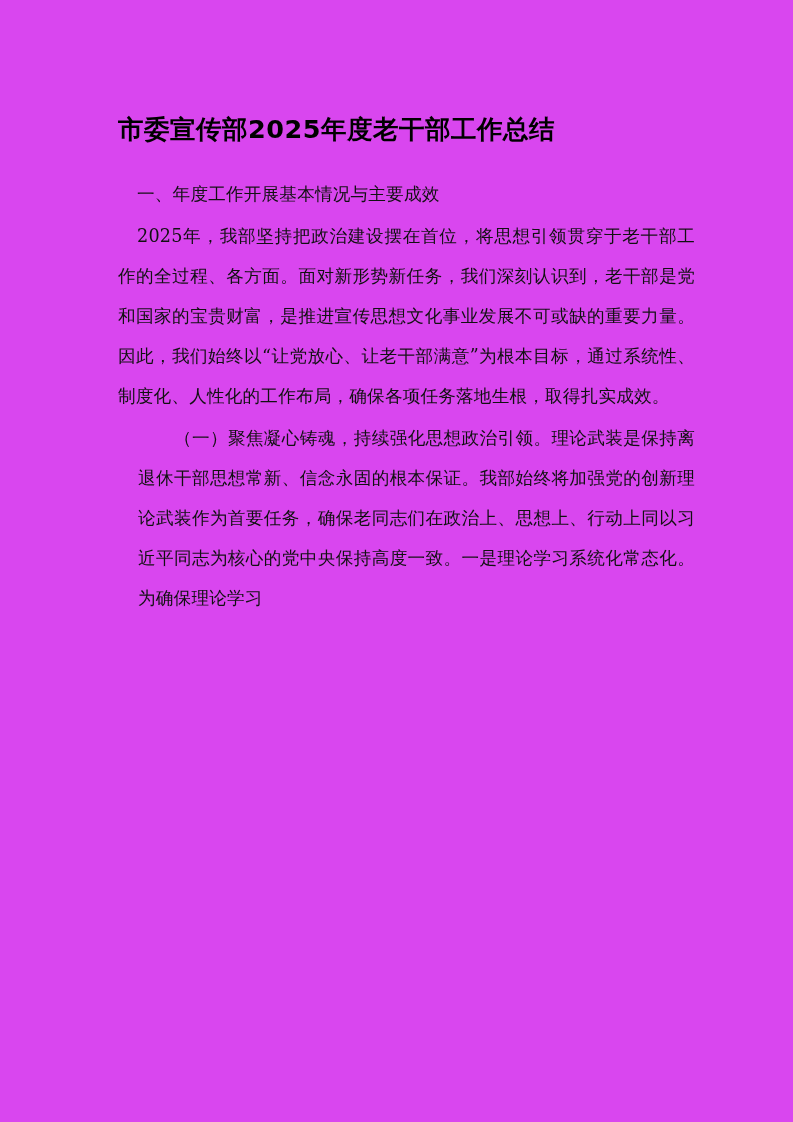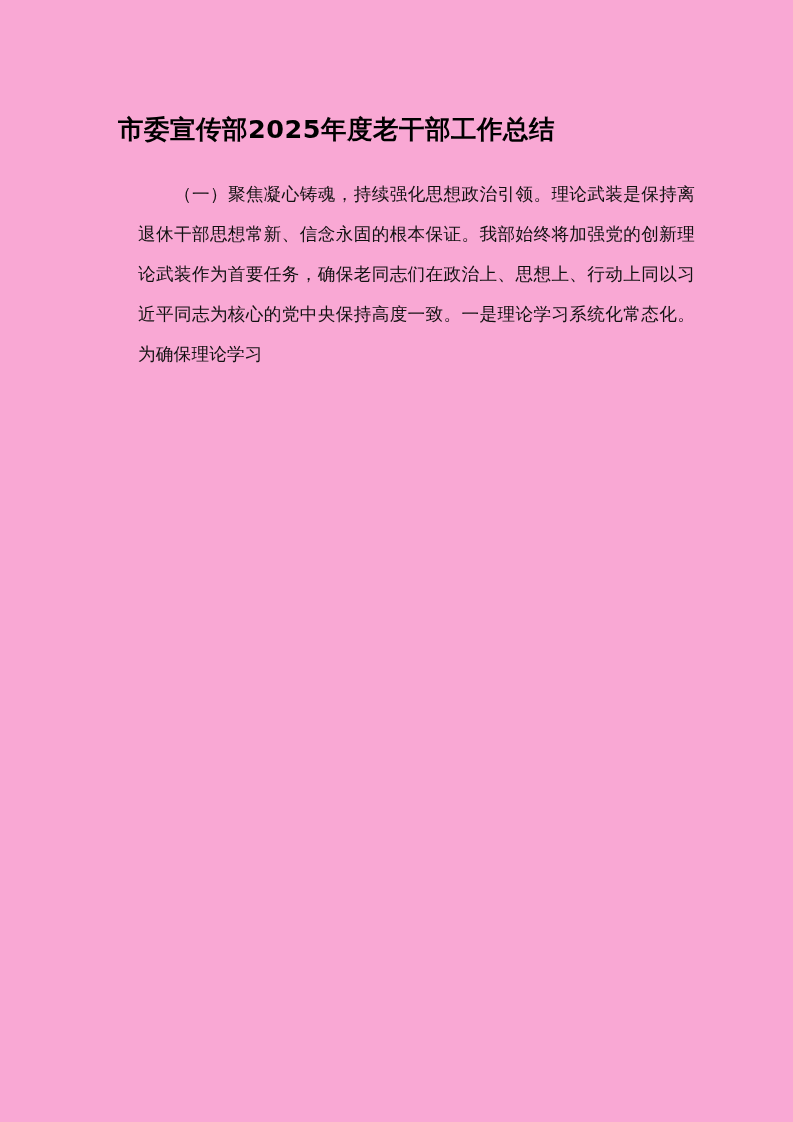--- a/index.html
+++ b/index.html
@@ -13,21 +13,21 @@
     font-family: "DejaVu Sans", "Liberation Sans", sans-serif;
     color: #000000;
     -webkit-font-smoothing: antialiased;
   }
   .page {
     position: relative;
     width: 793px;
     height: 1122px;
     box-sizing: border-box;
     padding: 112px 98px 80px 118px;
-    background: #f9a8d4;
+    background: #d946ef;
   }
   .doc-title {
     font-family: "DejaVu Sans", "Liberation Sans", sans-serif;
     font-weight: 700;
     font-size: 25.5px;
     line-height: 1.4;
     text-align: left;
     letter-spacing: 0.5px;
     margin: 0 0 26px 0;
     color: #000;
@@ -54,17 +54,19 @@
   }
 </style>
 </head>
 <body>
 
 <div class="page">
 
   <h1 class="doc-title">市委宣传部2025年度老干部工作总结</h1>
 
 
+  <p class="para indent-1">一、年度工作开展基本情况与主要成效</p>
 
+  <p class="para indent-1">2025年，我部坚持把政治建设摆在首位，将思想引领贯穿于老干部工作的全过程、各方面。面对新形势新任务，我们深刻认识到，老干部是党和国家的宝贵财富，是推进宣传思想文化事业发展不可或缺的重要力量。因此，我们始终以“让党放心、让老干部满意”为根本目标，通过系统性、制度化、人性化的工作布局，确保各项任务落地生根，取得扎实成效。</p>
 
   <p class="para indent-2">（一）聚焦凝心铸魂，持续强化思想政治引领。理论武装是保持离退休干部思想常新、信念永固的根本保证。我部始终将加强党的创新理论武装作为首要任务，确保老同志们在政治上、思想上、行动上同以习近平同志为核心的党中央保持高度一致。一是理论学习系统化常态化。为确保理论学习</p>
 
 </div>
 
 </body></html>

